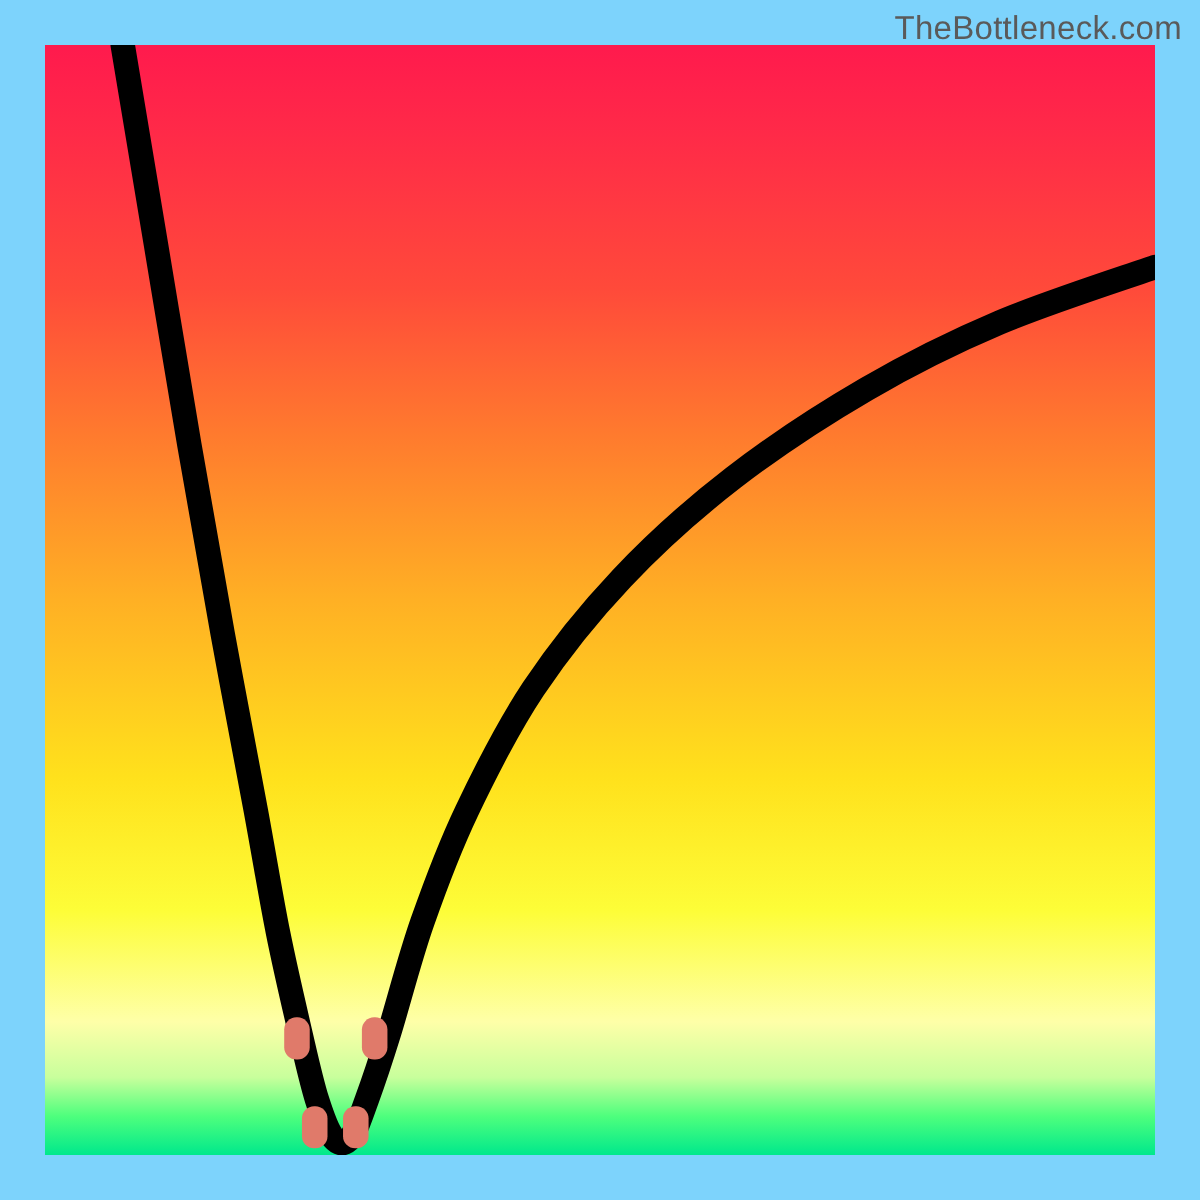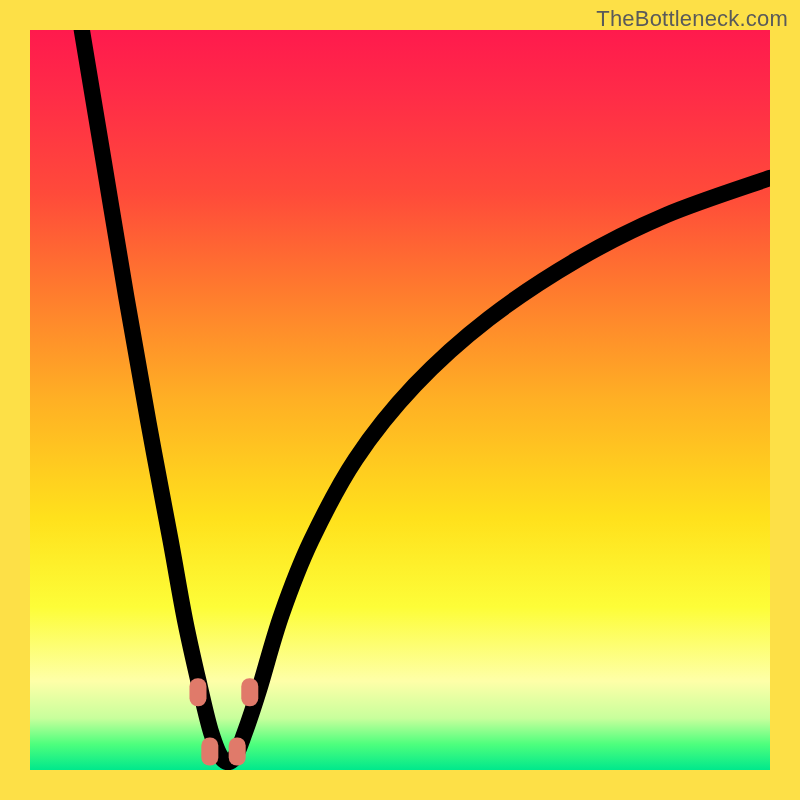--- a/index.html
+++ b/index.html
@@ -7,21 +7,21 @@
     padding: 0;
     width: 800px;
     height: 800px;
     background: #000000;
     overflow: hidden;
   }
   .outer {
     position: relative;
     width: 800px;
     height: 800px;
-    background: #fde047;
+    background: #7dd3fc;
   }
   .watermark {
     position: absolute;
     top: 6px;
     right: 12px;
     font-family: Arial, Helvetica, sans-serif;
     font-size: 22px;
     font-weight: 500;
     color: #5a5a5a;
     letter-spacing: 0.2px;

